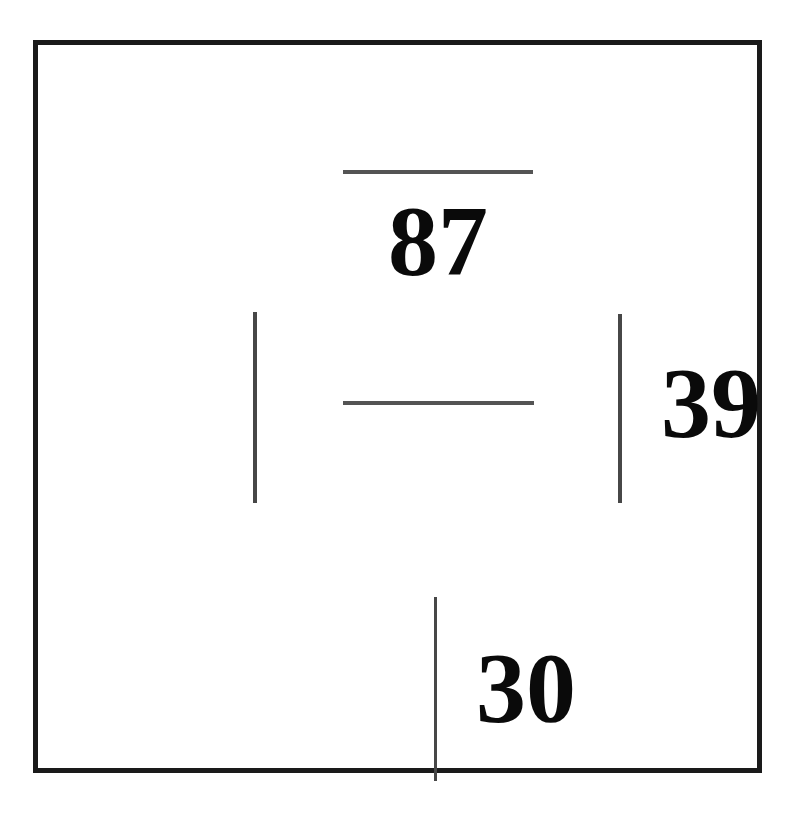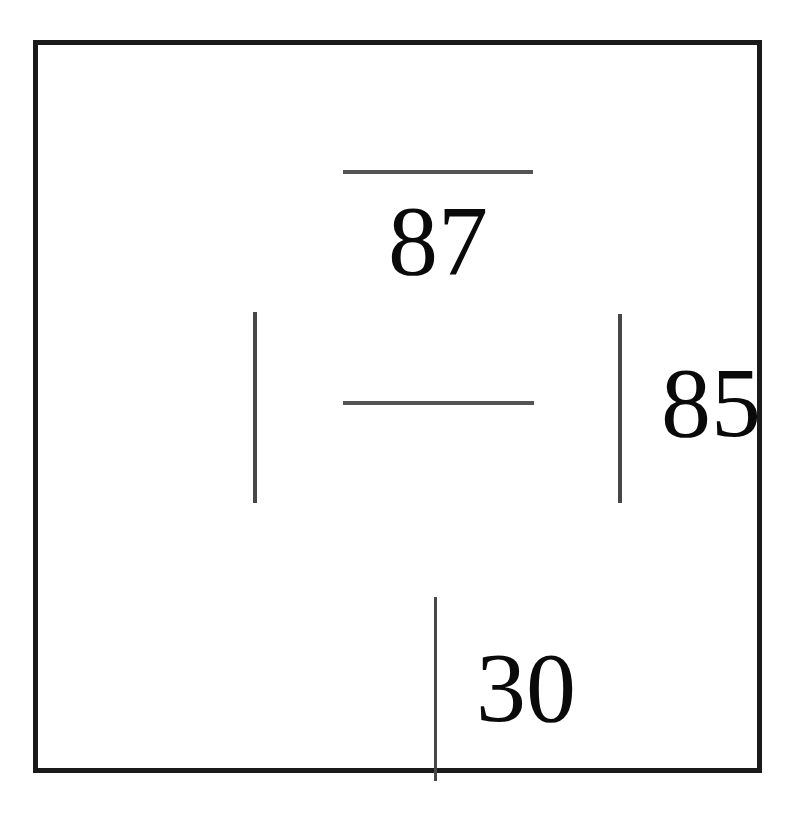--- a/index.html
+++ b/index.html
@@ -30,21 +30,21 @@
     height: 4px;
     background: #545454;
   }
   .vline {
     position: absolute;
     width: 4px;
     background: #474747;
   }
   .pin-label {
     position: absolute;
-    font-weight: normal;
+    font-weight: bold;
     font-size: 100px;
     line-height: 1;
     color: #0a0a0a;
     text-align: center;
     white-space: nowrap;
   }
   
   .pin87-line  { left: 305px; top: 125px; width: 190px; }
   .pin87-label { left: 301px; top: 146px; width: 198px; }
   
@@ -67,19 +67,19 @@
   <div class="relay-box">
 
     <div class="hline pin87-line"></div>
     <div class="pin-label pin87-label">87</div>
 
     <div class="vline pin86-line"></div>
 
     <div class="hline pin87a-line"></div>
 
     <div class="vline pin85-line"></div>
-    <div class="pin-label pin85-label">85</div>
+    <div class="pin-label pin85-label">39</div>
 
     <div class="vline pin30-line"></div>
     <div class="pin-label pin30-label">30</div>
 
   </div>
 </div>
 
 </body></html>

